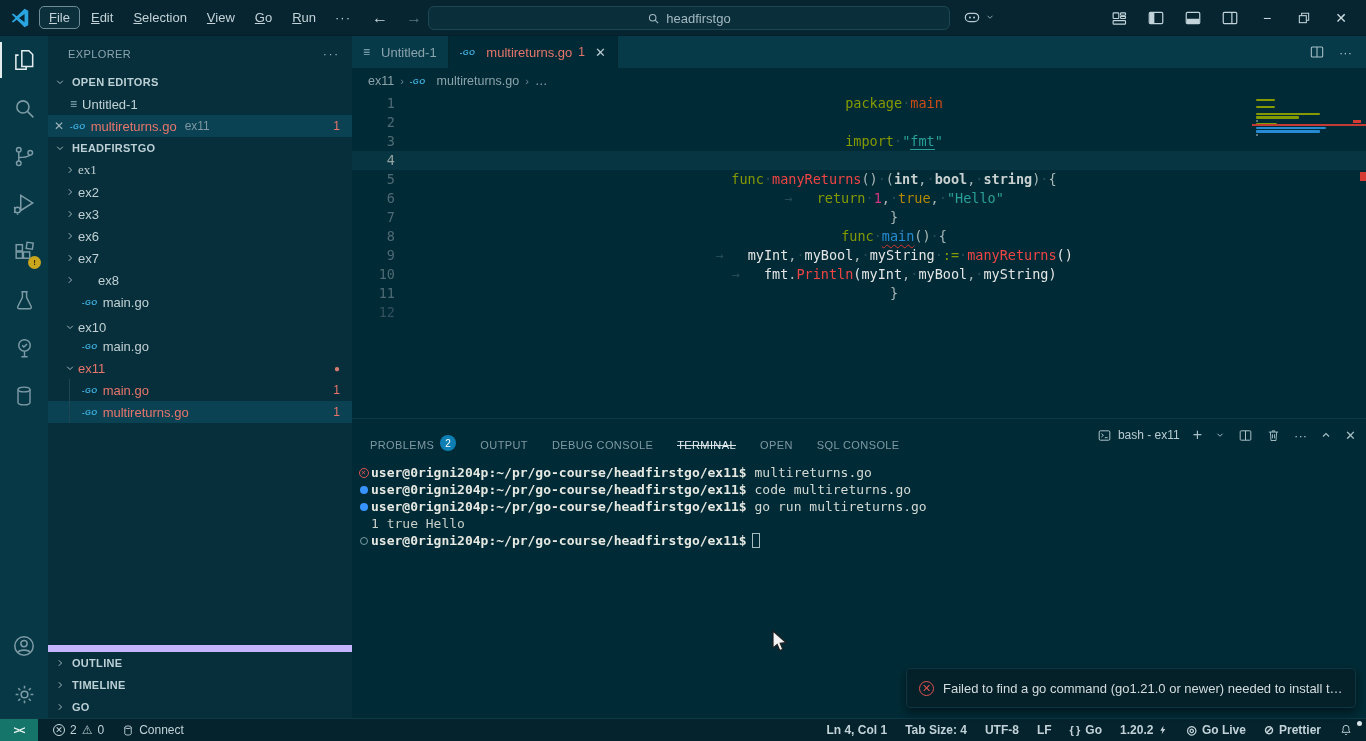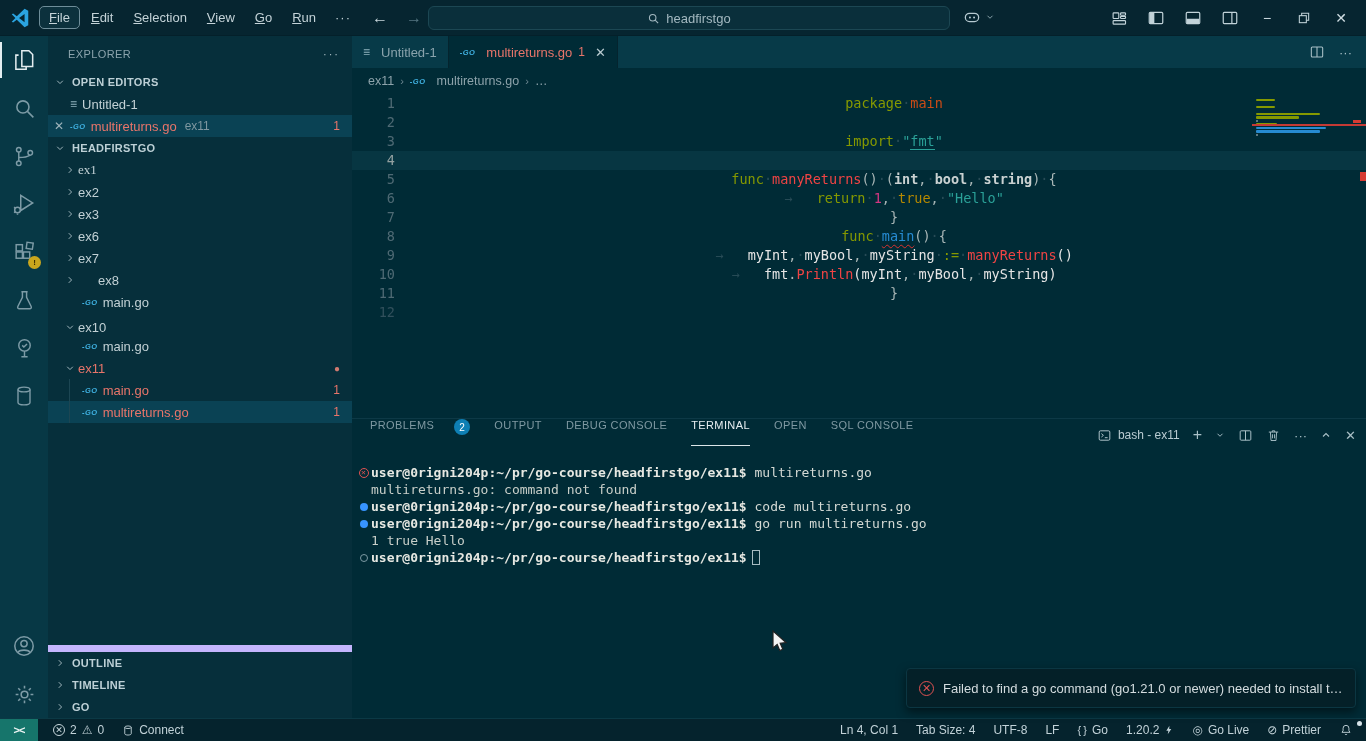--- a/index.html
+++ b/index.html
@@ -93,21 +93,21 @@
   .minimap { position:absolute; top:5px; right:14px; width:96px; }
   .mm-line { height:2.2px; margin-bottom:1.3px; border-radius:1px; }
   .mm-error { position:absolute; left:-4px; right:-14px; height:2.5px; background:#c43a35; }
   .ruler { position:absolute; top:0; right:0; bottom:0; width:14px; }
   .ruler-mark { position:absolute; background:#d63b33; }
 
   
   .panel { height:300px; background:#002b36; border-top:1px solid #0d3946; flex:none; display:flex; flex-direction:column; position:relative; }
   .panel-header { height:32px; display:flex; align-items:center; padding:0 10px 0 18px; flex:none; }
   .ptab { font-size:11px; letter-spacing:.4px; color:#7f99a2; margin-right:24px; height:32px;
-    display:flex; align-items:flex-start; gap:20px; position:relative; }
+    display:flex; align-items:flex-end; gap:6px; position:relative; }
   .ptab.active { color:#e6eef1; }
   .ptab.active::after { content:""; position:absolute; left:0; right:0; bottom:5px; height:1px; background:#dce6e9; }
   .ptab .pbadge { background:#0e7fb4; color:#fff; border-radius:9px; min-width:16px; height:16px;
     display:flex; align-items:center; justify-content:center; font-size:10px; }
   .panel-actions { margin-left:auto; display:flex; align-items:center; gap:13px; color:#a9c0c7; font-size:13px; }
   .term-label { display:flex; align-items:center; gap:6px; font-size:12px; color:#b9ccd2; }
   .terminal { flex:1; padding:13px 0 0 4px; font-family:"DejaVu Sans Mono", monospace; font-size:13px; color:#d3d9d4; }
   .tline { height:17px; line-height:17px; white-space:pre; display:flex; align-items:center; }
   .tmark { width:15px; flex:none; display:flex; align-items:center; justify-content:center; }
   .t-prompt { font-weight:bold; color:#e6e8e2; }
@@ -118,21 +118,21 @@
   .mark-cur { width:8px;height:8px;border-radius:50%;border:1px solid #7d9aa3; }
   .tcursor { display:inline-block; width:8px; height:15px; border:1px solid #a8bcc2; margin-left:5px; vertical-align:middle; }
 
   
   .statusbar { position:absolute; left:0; bottom:0; width:1366px; height:23px; background:#05232d;
     border-top:1px solid #0b3945; display:flex; align-items:center; font-size:12px; color:#c2d2d8; }
   .remote { width:38px; height:100%; background:#16756b; color:#eef6f5; display:flex;
     align-items:center; justify-content:center; font-size:11px; font-weight:bold; letter-spacing:-1px; flex:none; }
   .sb-item { display:flex; align-items:center; gap:5px; padding:0 7px; height:100%; }
   .sb-left { display:flex; align-items:center; margin-left:8px; gap:4px; }
-  .sb-right { margin-left:auto; display:flex; align-items:center; gap:4px; padding-right:6px; }
+  .sb-right { margin-left:auto; display:flex; align-items:center; gap:4px; padding-right:6px;font-weight:bold; }
   .circle-x { width:12px; height:12px; border:1px solid #c9d8dd; border-radius:50%;
     font-size:9px; line-height:9px; display:flex; align-items:center; justify-content:center; color:#c9d8dd; }
   .bell-wrap { position:relative; display:flex; }
   .bell-dot { position:absolute; right:-2px; top:-2px; width:5px; height:5px; border-radius:50%; background:#d7e3e8; }
 
   
   .toast { position:absolute; right:10px; bottom:33px; width:450px; height:40px; background:#042028;
     border:1px solid #0b3642; border-radius:4px; box-shadow:0 4px 10px rgba(0,0,0,.5);
     display:flex; align-items:center; gap:9px; padding:0 12px; font-size:13px; color:#d4dcdf; }
   .toast .circle-x { width:15px; height:15px; border-color:#e05252; color:#e05252; font-size:11px; flex:none; }
@@ -557,21 +557,20 @@
             <span>
               <svg class="i" width="12" height="12" viewBox="0 0 16 16" fill="none" stroke="currentColor" stroke-width="1.5">
                   <path d="M4 10l4-4 4 4"></path>
                 </svg>
             </span>
             <span>✕</span>
           </div>
         </div>
         <div class="terminal" id="terminal">
             <div class="tline"><span class="tmark"><span class="mark-err">✕</span></span><span class="t-prompt">user@0rigni204p:~/pr/go-course/headfirstgo/ex11$</span><span class="t-cmd"> multireturns.go</span></div>
-            <div class="tline"><span class="tmark"></span><span class="t-out">multireturns.go: command not found</span></div>
             <div class="tline"><span class="tmark"><span class="mark-ok"></span></span><span class="t-prompt">user@0rigni204p:~/pr/go-course/headfirstgo/ex11$</span><span class="t-cmd"> code multireturns.go</span></div>
             <div class="tline"><span class="tmark"><span class="mark-ok"></span></span><span class="t-prompt">user@0rigni204p:~/pr/go-course/headfirstgo/ex11$</span><span class="t-cmd"> go run multireturns.go</span></div>
             <div class="tline"><span class="tmark"></span><span class="t-out">1 true Hello</span></div>
             <div class="tline"><span class="tmark"><span class="mark-cur"></span></span><span class="t-prompt">user@0rigni204p:~/pr/go-course/headfirstgo/ex11$</span><span class="tcursor"></span></div>
           </div>
       </div>
     </div>
   </div>
 
   <div class="statusbar">

